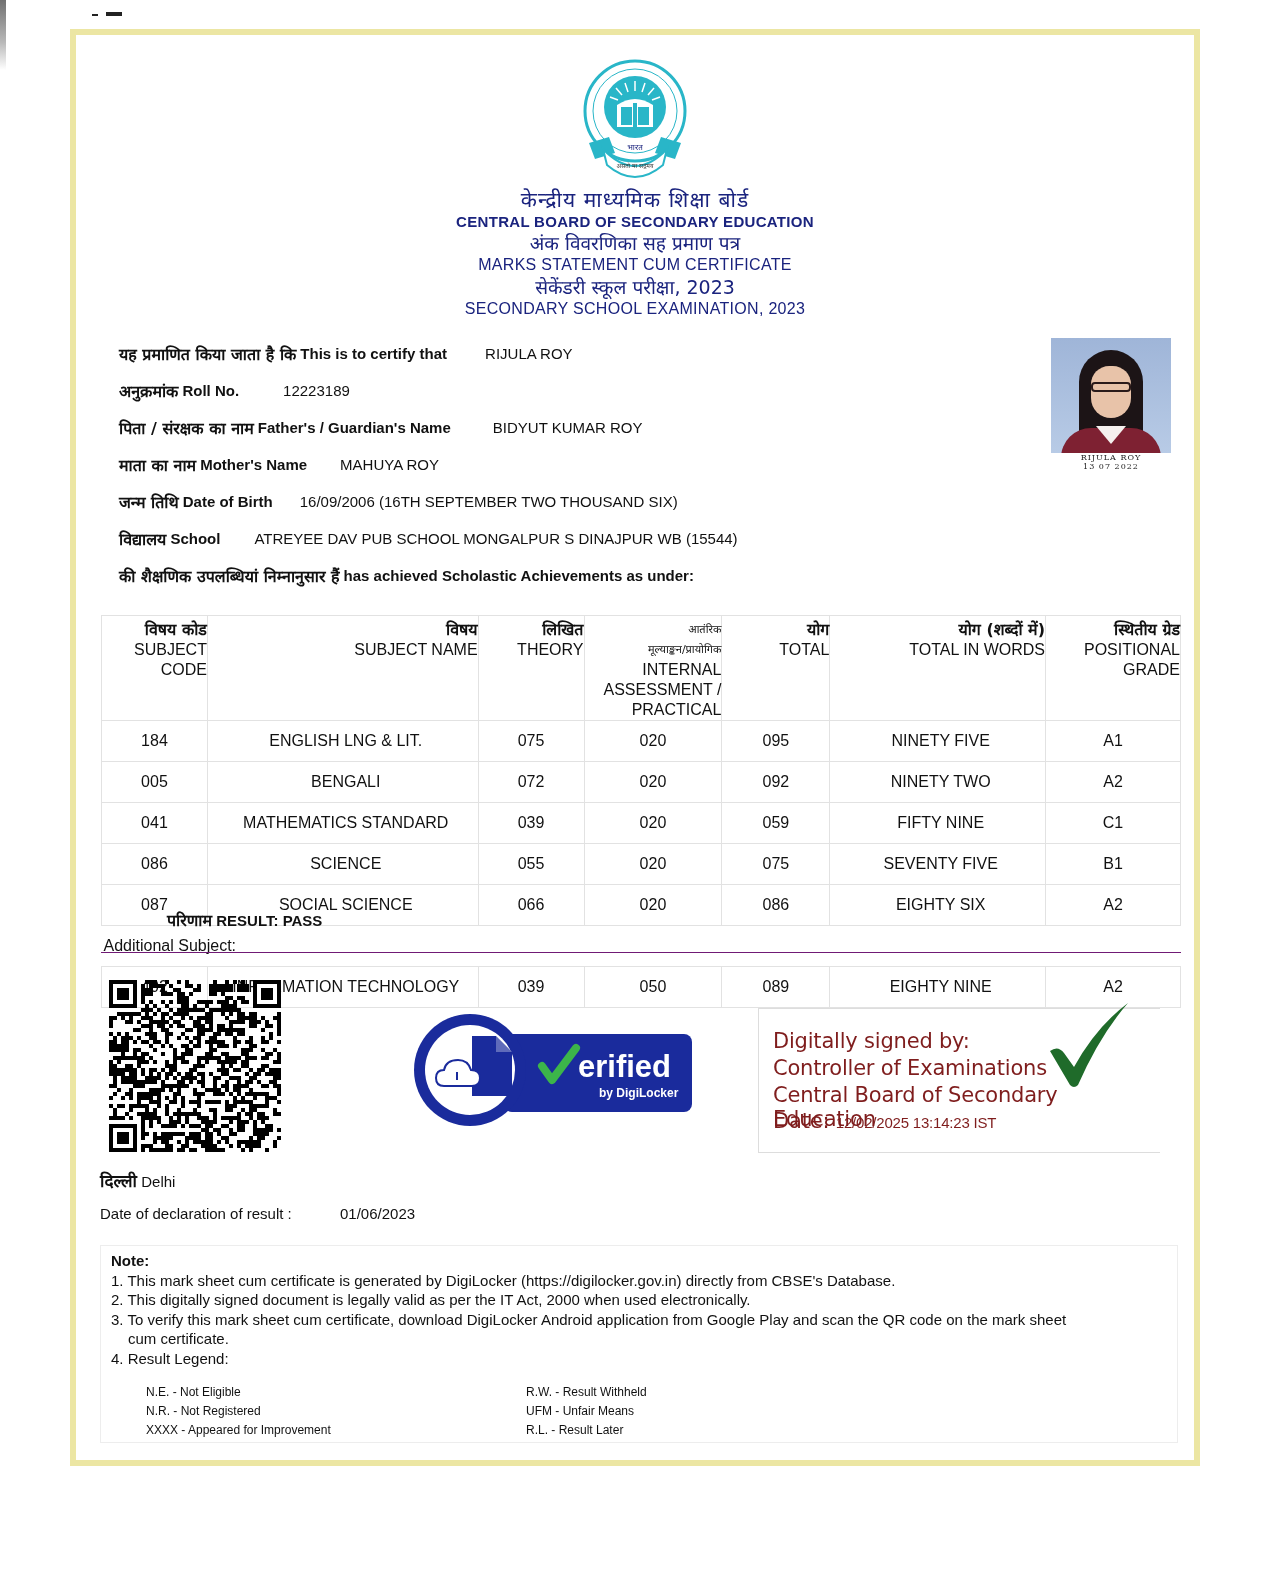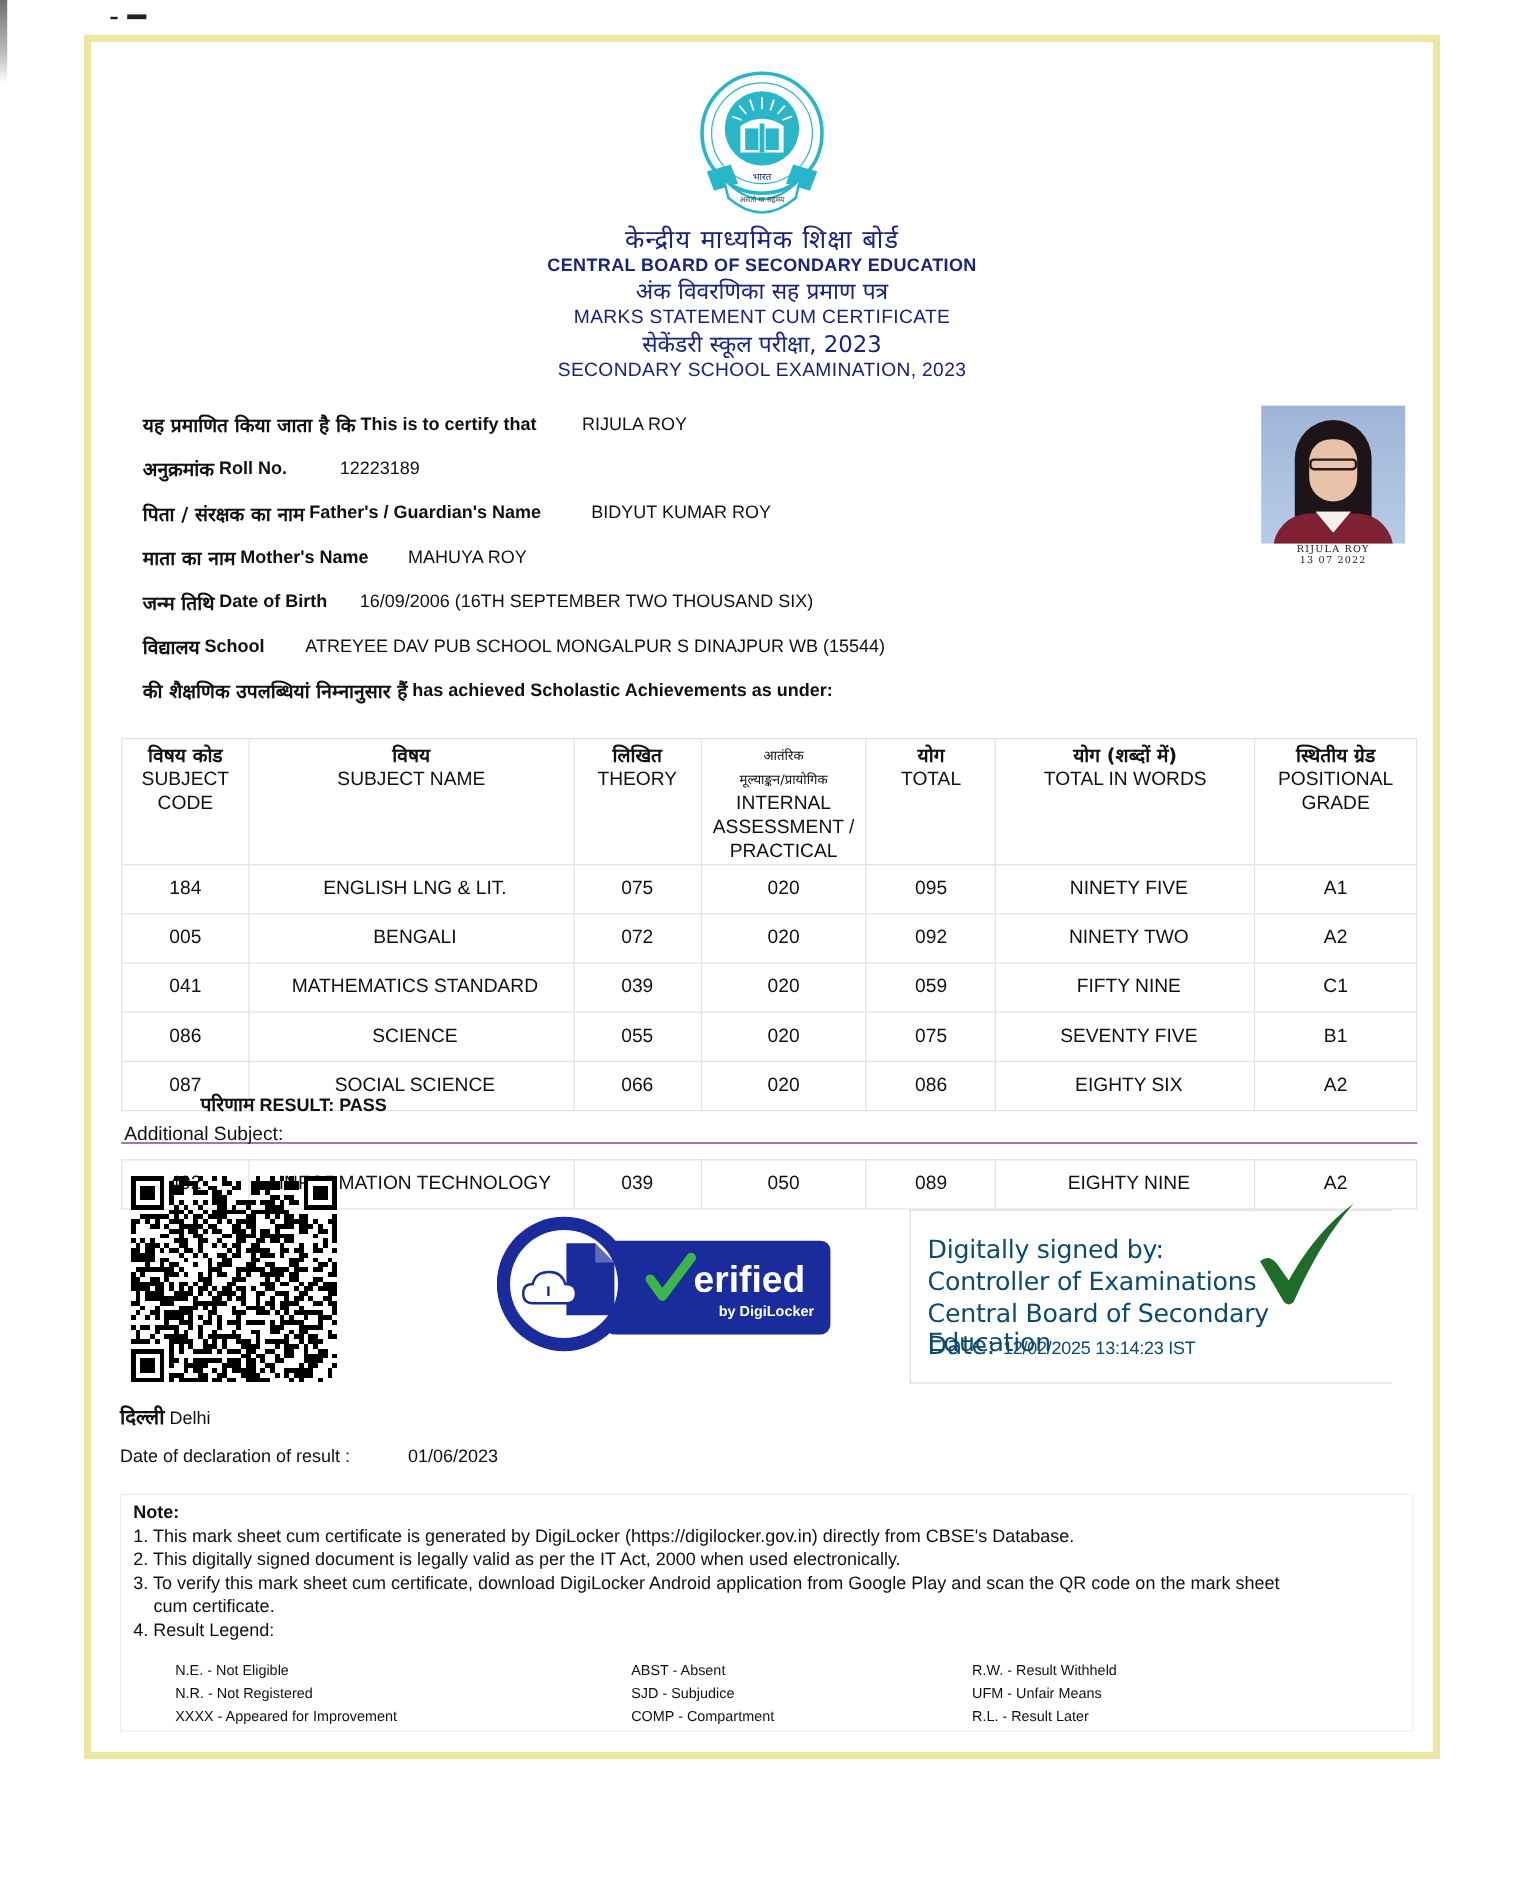--- a/index.html
+++ b/index.html
@@ -30,39 +30,39 @@
   .photo-img { width: 120px; height: 115px; background: linear-gradient(#9fb5d8, #b8cbe6); position: relative; overflow: hidden; }
   .photo-hair { position: absolute; left: 28px; top: 12px; width: 64px; height: 100px; border-radius: 32px 32px 10px 10px; background: #1c1416; }
   .photo-face { position: absolute; left: 40px; top: 28px; width: 40px; height: 52px; border-radius: 20px 20px 22px 22px; background: #e8c3a9; }
   .photo-glasses { position: absolute; left: 40px; top: 44px; width: 40px; height: 10px; border: 2px solid #2a1a1a; border-radius: 4px; }
   .photo-body { position: absolute; left: 10px; top: 90px; width: 100px; height: 30px; border-radius: 30px 30px 0 0; background: #7e2132; }
   .photo-collar { position: absolute; left: 45px; top: 88px; width: 30px; height: 18px; background: #f5f0ee; clip-path: polygon(0 0,100% 0,50% 100%); }
   .photo-caption { text-align: center; font-family: "DejaVu Serif", serif; font-size: 8px; line-height: 8px; color: #222; letter-spacing: 1px; margin-top: 1px; }
 
   .marks-table { position: absolute; left: 25px; top: 580px; width: 1080px; border-collapse: collapse; }
   .marks-table th, .marks-table td { border: 1px solid #e2e2e2; }
-  .marks-table th { vertical-align: top; font-weight: normal; text-align: center; font-size: 16px; line-height: 20px; padding-top: 4px; }
+  .marks-table th { vertical-align: top; font-weight: normal; text-align: right; font-size: 16px; line-height: 20px; padding-top: 4px; }
   .th-hi { font-family: "DejaVu Sans", sans-serif; font-weight: bold; font-size: 16px; display: block; line-height: 20px; }
   .th-hi-small { font-family: "DejaVu Sans", sans-serif; font-size: 11px; display: block; line-height: 20px; }
   .th-en { display: block; }
   .marks-table td { font-size: 16px; height: 41px; padding: 0; line-height: 24px; }
   .c-center { text-align: center; }
   .c-left { padding-left: 6px !important; text-align: center; }
   .addl td { border-left: none; border-right: none; text-align: left; padding-left: 2px !important; }
 
   .result-box { position: absolute; left: 25px; top: 860px; width: 1080px; height: 58px; border-bottom: 1px solid #701a75; }
   .result-text { position: absolute; left: 66px; top: 14px; font-size: 15px; font-weight: bold; }
   .result-text .hi { font-family: "DejaVu Sans", sans-serif; font-size: 16px; }
 
   .qr { position: absolute; left: 33px; top: 945px; width: 172px; height: 172px; }
 
   .verified { position: absolute; left: 338px; top: 975px; width: 282px; height: 120px; }
 
   .sign-box { position: absolute; left: 682px; top: 973px; width: 402px; height: 145px; border: 1px solid #ddd; border-right: none; }
-  .sign-line { position: absolute; left: 14px; font-size: 21px; color: #0c4a6e; font-family: "DejaVu Sans", sans-serif; letter-spacing: -.2px; }
+  .sign-line { position: absolute; left: 14px; font-size: 21px; color: #7f1d1d; font-family: "DejaVu Sans", sans-serif; letter-spacing: -.2px; }
   .sign-date-val { font-size: 15px; font-family: "Liberation Sans", sans-serif; }
   .tick { position: absolute; left: 285px; top: -10px; width: 90px; height: 90px; }
 
   .place { position: absolute; left: 24px; top: 1134px; font-size: 15px; }
   .place .hi { font-family: "DejaVu Sans", sans-serif; font-size: 17px; font-weight: bold; }
   .decl { position: absolute; left: 24px; top: 1170px; font-size: 15px; white-space: nowrap; }
   .decl-val { position: absolute; left: 240px; top: 0; }
 
   .notes { position: absolute; left: 24px; top: 1210px; width: 1078px; height: 198px; border: 1px solid #ededed; padding: 5px 0 0 10px; font-size: 15px; line-height: 19.5px; }
   .notes-title { font-weight: bold; }
@@ -1183,24 +1183,19 @@
     <div>3. To verify this mark sheet cum certificate, download DigiLocker Android application from Google Play and scan the QR code on the mark sheet</div>
     <div class="note-indent">cum certificate.</div>
     <div>4. Result Legend:</div>
     <div class="legend">
       <div class="legend-col">
         <div>N.E. - Not Eligible</div>
         <div>N.R. - Not Registered</div>
         <div>XXXX - Appeared for Improvement</div>
       </div>
       <div class="legend-col">
-        <div>ABST - Absent</div>
-        <div>SJD - Subjudice</div>
-        <div>COMP - Compartment</div>
-      </div>
-      <div class="legend-col">
         <div>R.W. - Result Withheld</div>
         <div>UFM - Unfair Means</div>
         <div>R.L. - Result Later</div>
       </div>
     </div>
   </div>
 </div>
 
 </body></html>

